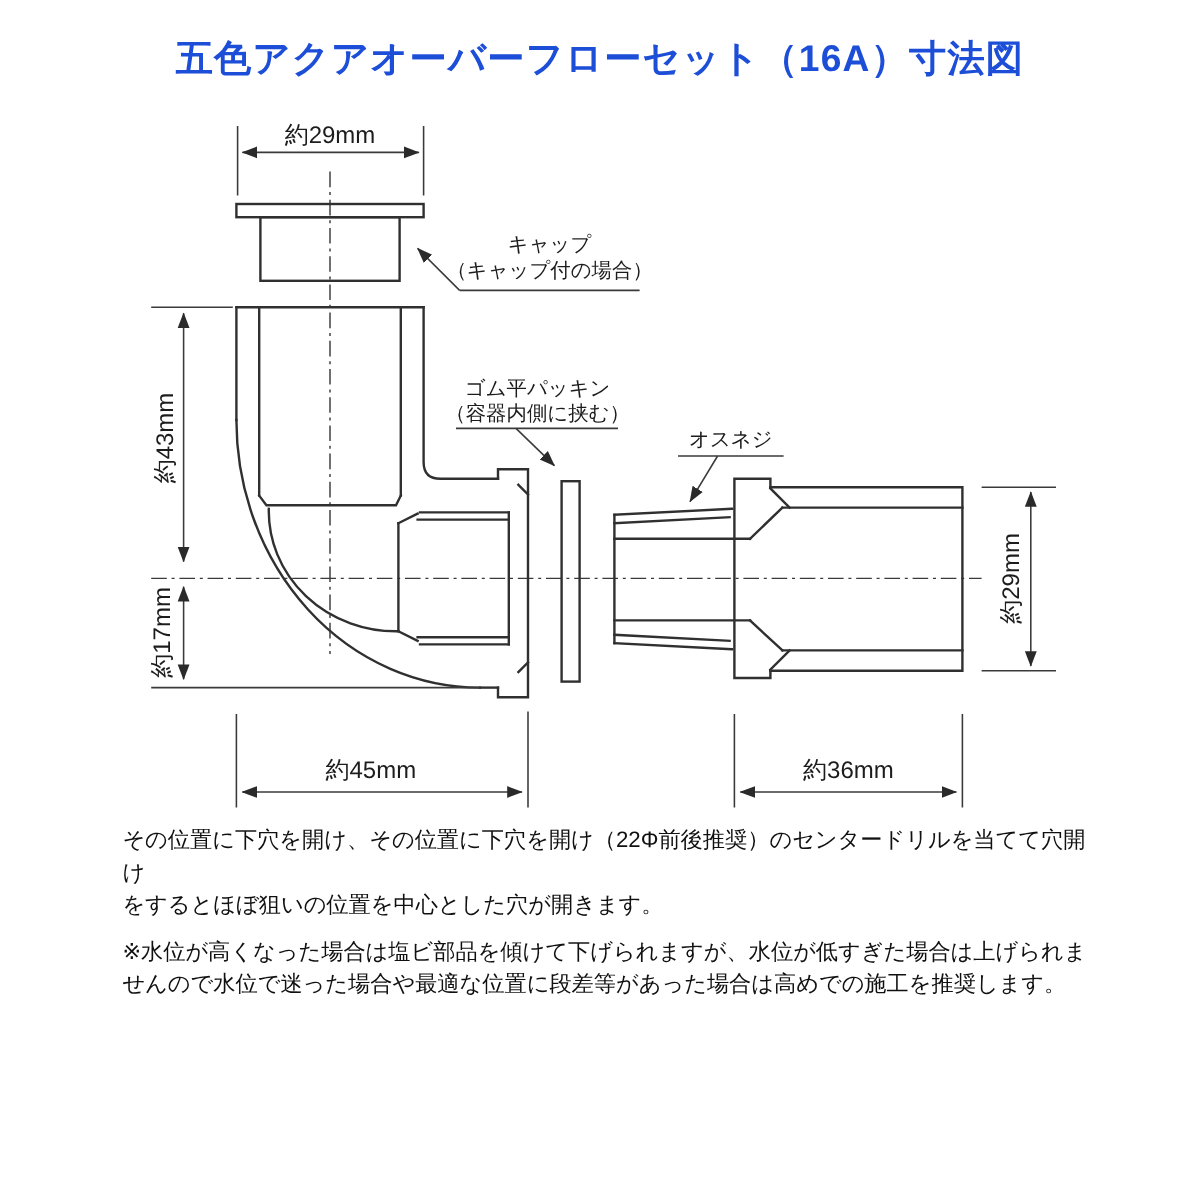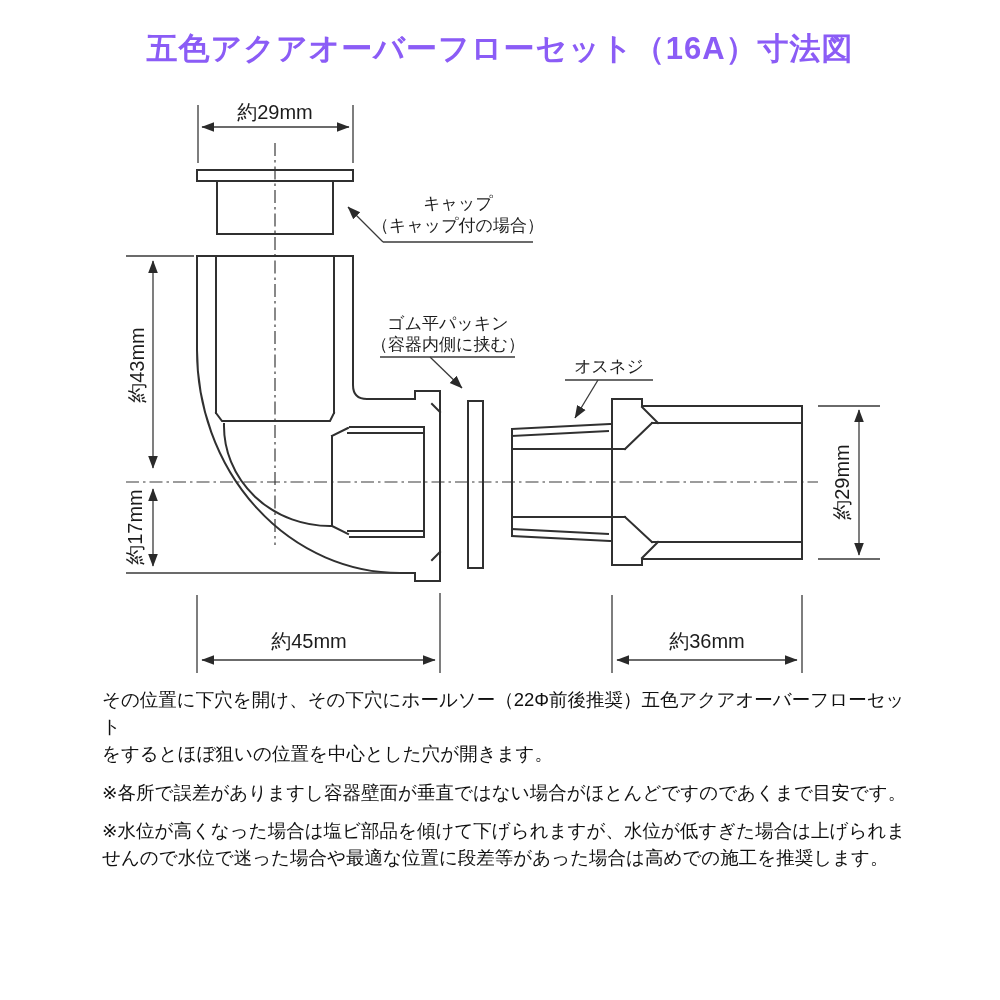--- a/index.html
+++ b/index.html
@@ -1,19 +1,19 @@
 <!DOCTYPE html>
 <html><head>
 <meta charset="utf-8">
 <style>
   html,body{margin:0;padding:0;background:#ffffff;}
   #page{position:relative;width:1000px;height:1000px;background:#ffffff;overflow:hidden;
         font-family:"Liberation Sans","DejaVu Sans",sans-serif;color:#111;}
   #title{position:absolute;top:28px;left:0;width:1000px;text-align:center;
-         font-size:31px;font-weight:bold;color:#8b5cf6;letter-spacing:1px;white-space:nowrap;}
+         font-size:31px;font-weight:bold;color:#1d4ed8;letter-spacing:1px;white-space:nowrap;}
   #diagram{position:absolute;top:0;left:0;}
   .outline{fill:none;stroke:#303030;stroke-width:2;stroke-linecap:square;stroke-linejoin:miter;}
   .thin{fill:none;stroke:#3a3a3a;stroke-width:1.3;}
   .cline{fill:none;stroke:#3a3a3a;stroke-width:1.2;stroke-dasharray:13 4 2.5 4;}
   .dimtxt{font-size:20px;fill:#1c1c1c;}
   .lbltxt{font-size:17px;fill:#1c1c1c;}
   #notes{position:absolute;left:102px;top:686px;width:810px;font-size:18.5px;
          line-height:1.47;color:#101010;}
   #notes p{margin:0 0 11px 0;white-space:pre-line;}
 </style>
@@ -134,20 +134,19 @@
     </g>
 
     <g>
       <path class="thin" d="M818,406 H880 M818,559 H880"></path>
       <line class="thin" x1="859" y1="410" x2="859" y2="555" marker-start="url(#arr)" marker-end="url(#arr)"></line>
       <text class="dimtxt" x="842" y="489" text-anchor="middle" transform="rotate(-90 842 482)">約29mm</text>
     </g>
   </svg>
 
   <div id="notes">
-    <p>その位置に下穴を開け、その下穴にホールソー（22Φ前後推奨）五色アクアオーバーフローセット
+    <p>その位置に下穴を開け、その位置に下穴を開け（22Φ前後推奨）のセンタードリルを当てて穴開け
 をするとほぼ狙いの位置を中心とした穴が開きます。</p>
-    <p>※各所で誤差がありますし容器壁面が垂直ではない場合がほとんどですのであくまで目安です。</p>
     <p>※水位が高くなった場合は塩ビ部品を傾けて下げられますが、水位が低すぎた場合は上げられま
 せんので水位で迷った場合や最適な位置に段差等があった場合は高めでの施工を推奨します。</p>
   </div>
 
 </div>
 
 </body></html>

